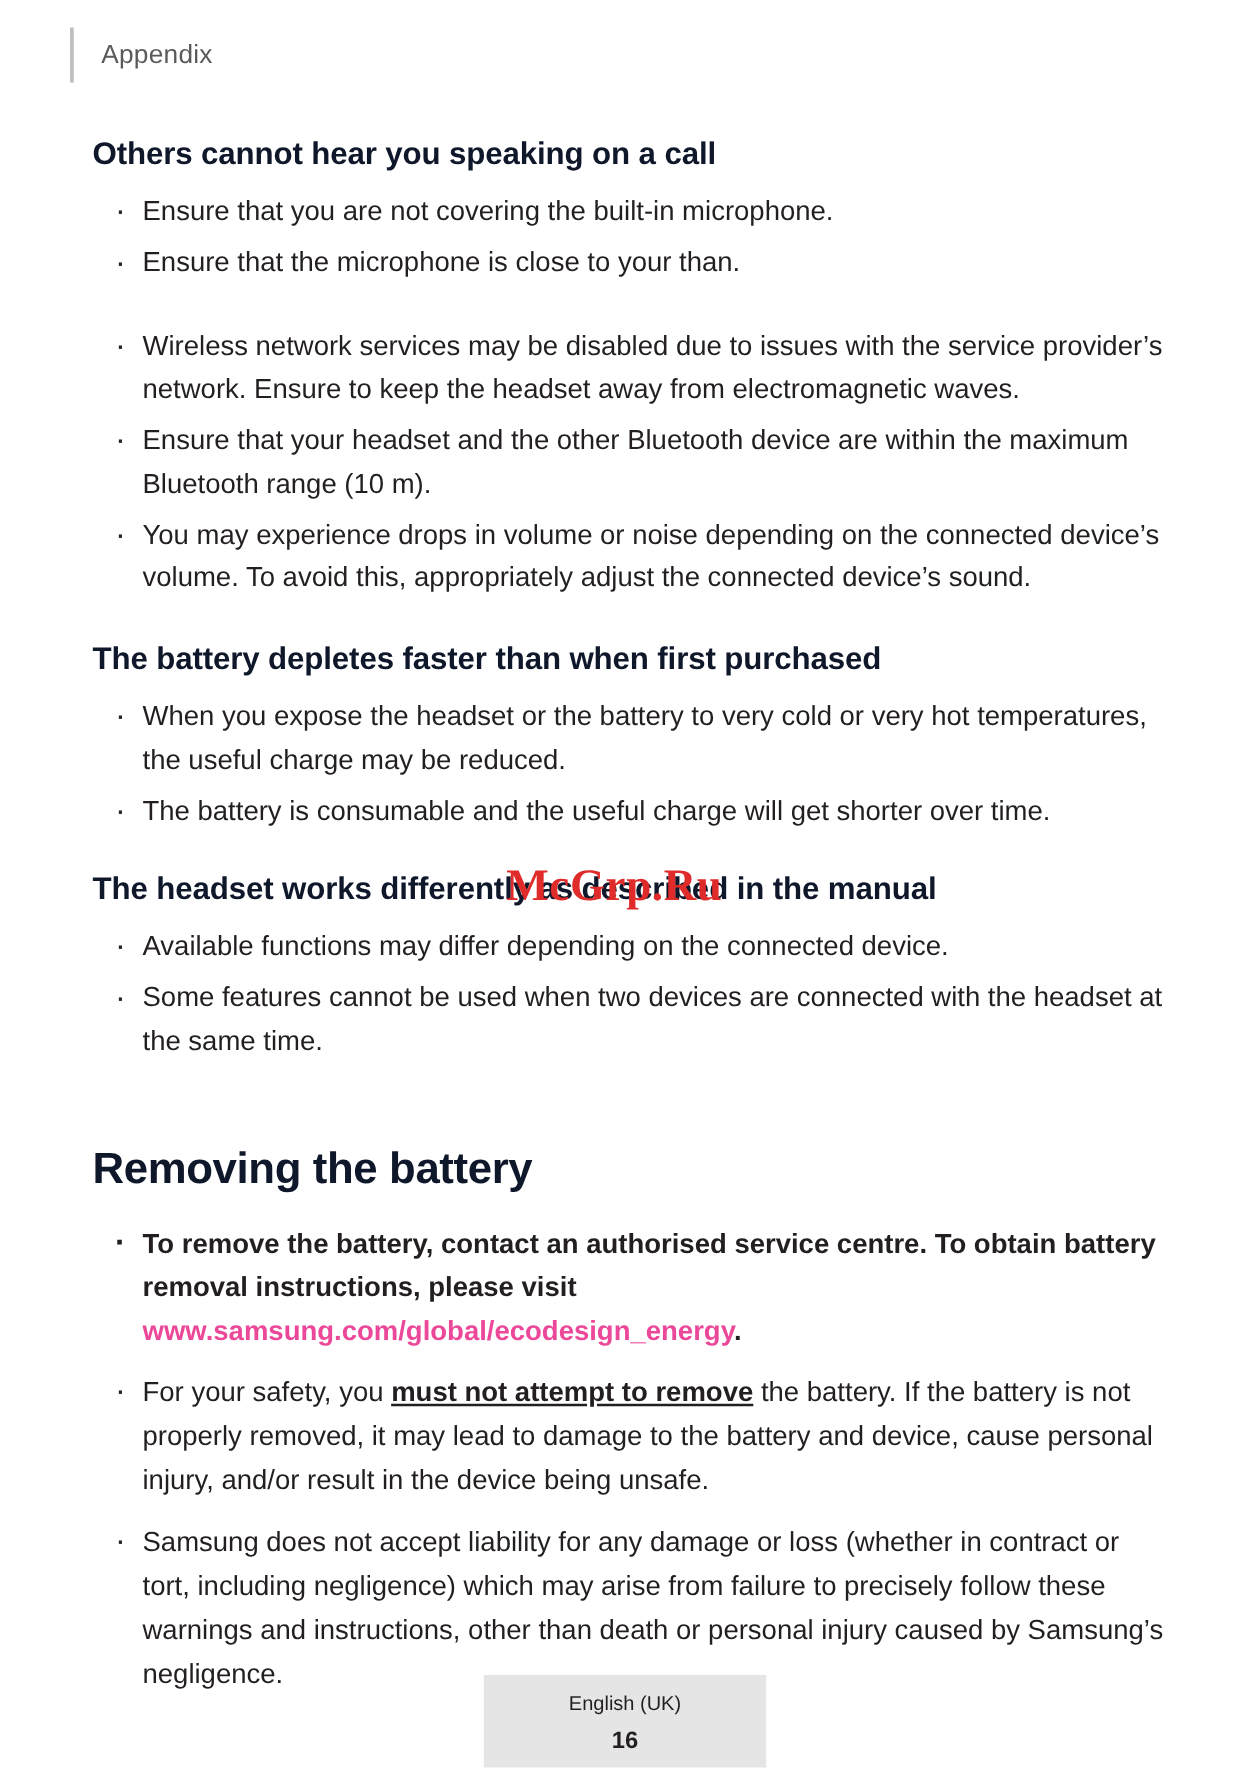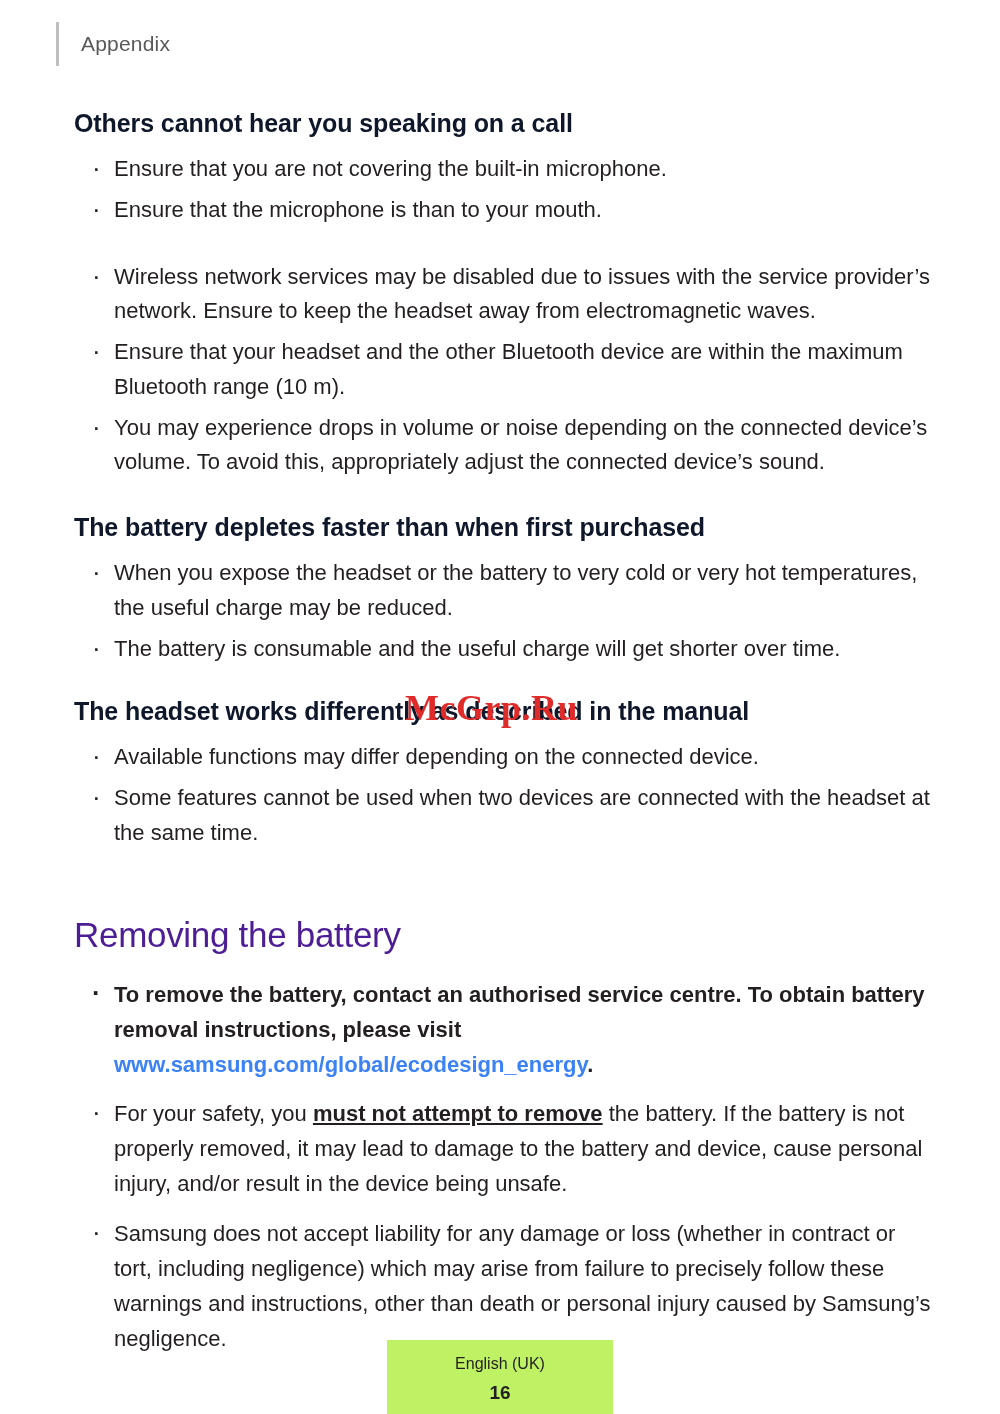--- a/index.html
+++ b/index.html
@@ -84,33 +84,33 @@
     left: 18px;
     top: -2px;
     font-size: 26px;
     line-height: 1.4;
     color: #231f20;
   }
 
   
   h1.chapter-head {
     font-size: 35px;
-    font-weight: normal;
-    color: #4c1d95;
+    font-weight: bold;
+    color: #0f172a;
     margin: 0 0 22px 0;
     letter-spacing: -0.3px;
   }
   .chapter-block { margin-top: 64px; }
   .chapter-block ul.bullets > li {
     margin-bottom: 14px;
     line-height: 1.6;
   }
   .bold-item { font-weight: bold; }
   .link {
-    color: #3b82f6;
+    color: #ec4899;
     font-weight: bold;
     text-decoration: none;
   }
   .u-bold {
     font-weight: bold;
     text-decoration: underline;
   }
 
   
   .watermark {
@@ -126,21 +126,21 @@
     text-align: center;
   }
 
   
   .footer {
     position: absolute;
     left: 387px;
     top: 1340px;
     width: 226px;
     height: 74px;
-    background: #bef264;
+    background: #e5e5e5;
     text-align: center;
     box-sizing: border-box;
     padding-top: 12px;
   }
   .footer-lang {
     font-size: 16px;
     color: #231f20;
     line-height: 1.5;
   }
   .footer-page {
@@ -159,21 +159,21 @@
     <div class="header-rule"></div>
     <div class="header-title">Appendix</div>
   </div>
 
   <div class="content">
 
     <div class="block">
       <h2 class="section-head">Others cannot hear you speaking on a call</h2>
       <ul class="bullets">
         <li>Ensure that you are not covering the built-in microphone.</li>
-        <li>Ensure that the microphone is than to your mouth.</li>
+        <li>Ensure that the microphone is close to your than.</li>
       </ul>
     </div>
 
     <div class="block">
       <ul class="bullets">
         <li>Wireless network services may be disabled due to issues with the service provider’s network. Ensure to keep the headset away from electromagnetic waves.</li>
         <li>Ensure that your headset and the other Bluetooth device are within the maximum Bluetooth range (10 m).</li>
         <li>You may experience drops in volume or noise depending on the connected device’s volume. To avoid this, appropriately adjust the connected device’s sound.</li>
       </ul>
     </div>

